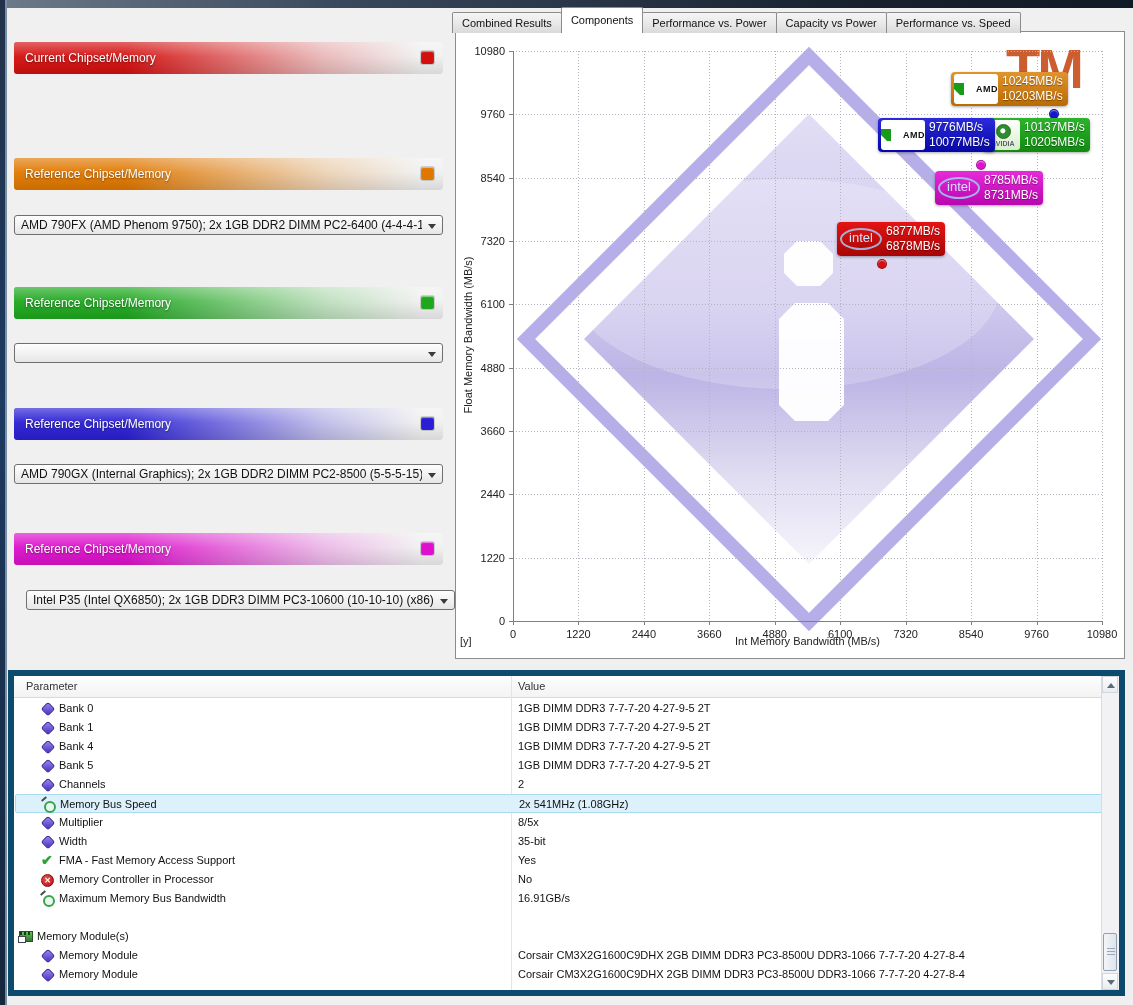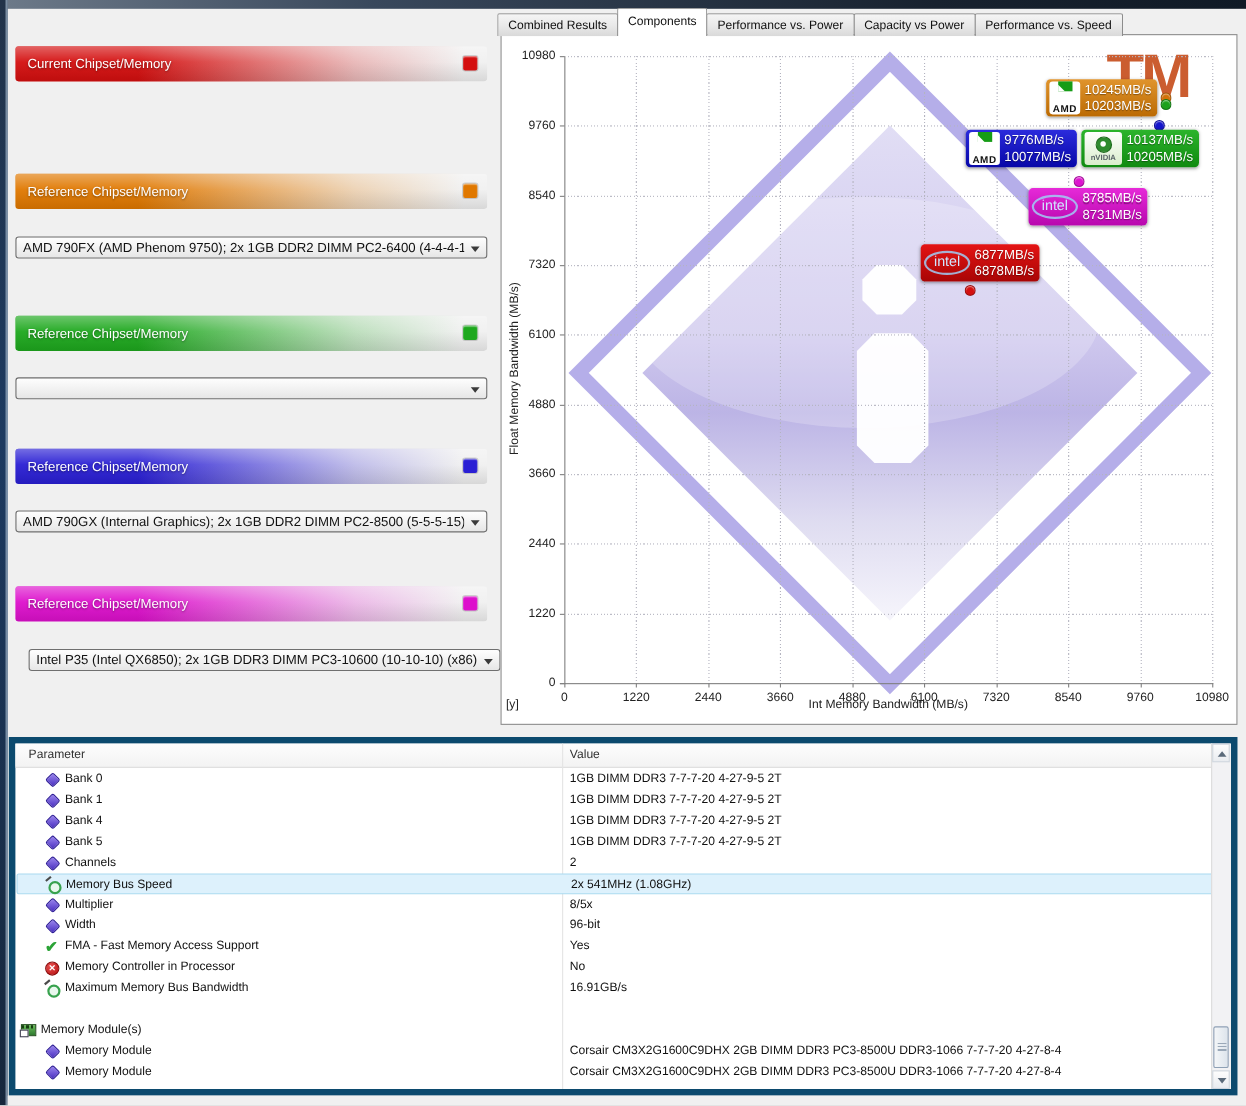--- a/index.html
+++ b/index.html
@@ -49,21 +49,21 @@
   .xticklab{position:absolute;width:56px;text-align:center;font-size:11px;color:#222;z-index:3;}
   .ylab{position:absolute;left:-128px;top:297px;width:280px;text-align:center;font-size:11px;color:#222;
         transform:rotate(-90deg);z-index:3;}
   .xlab{position:absolute;left:57px;top:603px;width:589px;text-align:center;font-size:11px;color:#222;z-index:3;}
   .corner{position:absolute;left:4px;top:603px;font-size:11px;color:#222;z-index:3;}
   .dot{position:absolute;width:10px;height:10px;border-radius:50%;box-shadow:inset 0 1px 1px rgba(255,255,255,.5);
         border:1px solid rgba(0,0,0,.25);box-sizing:border-box;z-index:4;}
   .pt-label{position:absolute;display:flex;align-items:center;gap:4px;padding:2px 5px 2px 3px;border-radius:4px;
         box-shadow:0 1px 3px rgba(0,0,0,.35);z-index:5;}
   .pt-vals{font-size:12px;color:#fff;text-shadow:0 1px 1px rgba(0,0,0,.4);line-height:15px;white-space:nowrap;}
-  .logo-amd{width:28px;height:30px;background:#fff;border-radius:3px;display:flex;flex-direction:column;
+  .logo-amd{width:44px;height:30px;background:#fff;border-radius:3px;display:flex;flex-direction:row;
         align-items:center;justify-content:center;gap:12px;}
   .amd-arrow{position:relative;width:13px;height:12px;background:#169c16;}
   .amd-arrow::after{content:'';position:absolute;left:0;bottom:0;border-left:6px solid #fff;border-top:6px solid transparent;}
   .amd-txt{font-size:9px;font-weight:800;color:#111;letter-spacing:.5px;line-height:9px;}
   .logo-nv{width:34px;height:30px;background:linear-gradient(180deg,#ffffff,#d9edcb);border-radius:3px;display:flex;
         flex-direction:column;align-items:center;justify-content:center;gap:1px;}
   .nv-eye{width:13px;height:13px;border-radius:50%;border:1px solid #1d6b1d;
         background:radial-gradient(circle at 45% 45%,#fff 0 2px,#2e8b2e 3px 100%);}
   .nv-txt{font-size:7px;font-weight:700;color:#5a6468;line-height:7px;}
   .logo-intel{display:flex;align-items:center;justify-content:center;width:42px;}
@@ -353,21 +353,21 @@
           <span class="t-value">2x 541MHz (1.08GHz)</span>
         </div>
         <div class="t-row" style="top: 137px;">
           <span class="t-icon icon-diamond"></span>
           <span class="t-param">Multiplier</span>
           <span class="t-value">8/5x</span>
         </div>
         <div class="t-row" style="top: 156px;">
           <span class="t-icon icon-diamond"></span>
           <span class="t-param">Width</span>
-          <span class="t-value">96-bit</span>
+          <span class="t-value">35-bit</span>
         </div>
         <div class="t-row" style="top: 175px;">
           <span class="t-icon icon-check"></span>
           <span class="t-param">FMA - Fast Memory Access Support</span>
           <span class="t-value">Yes</span>
         </div>
         <div class="t-row" style="top: 194px;">
           <span class="t-icon icon-cross"></span>
           <span class="t-param">Memory Controller in Processor</span>
           <span class="t-value">No</span>

